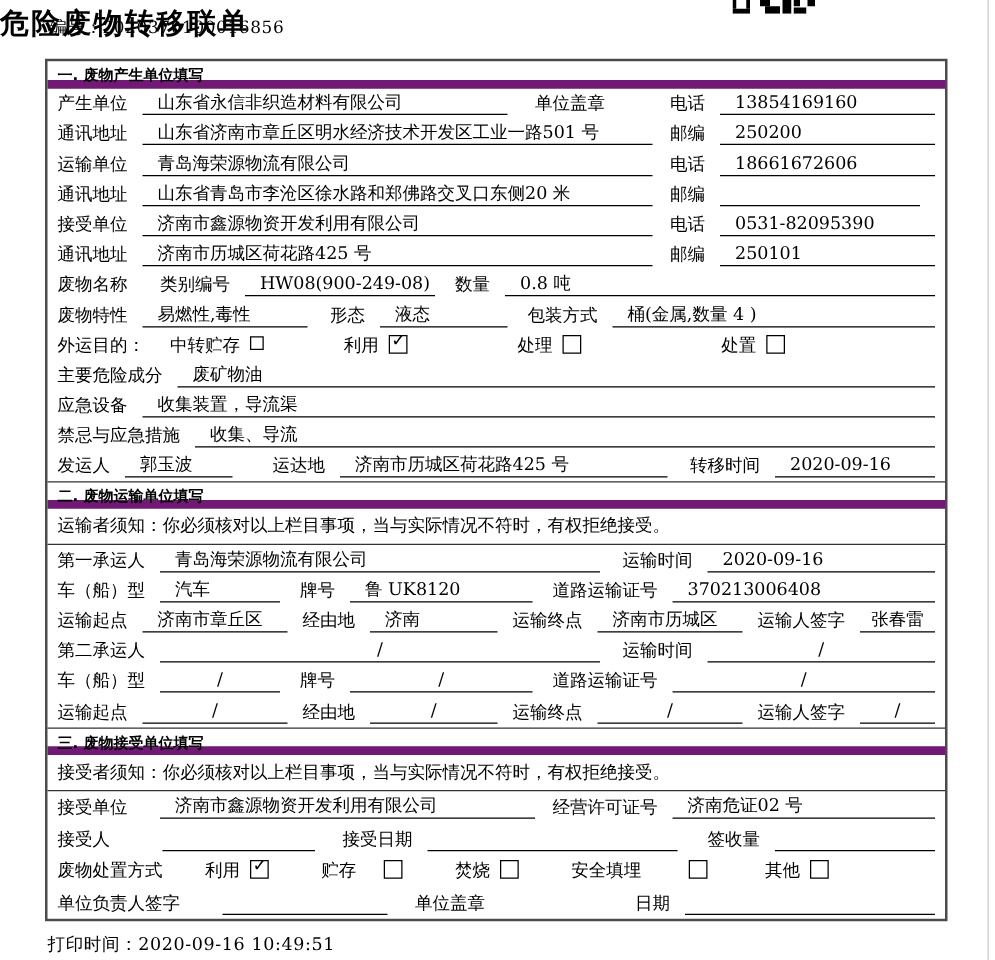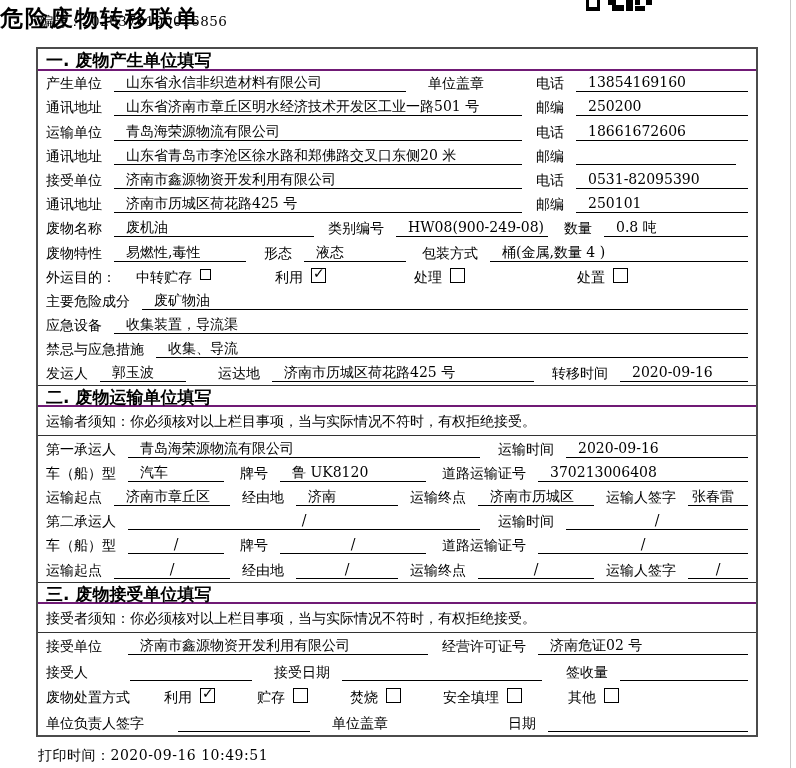--- a/index.html
+++ b/index.html
@@ -15,22 +15,22 @@
     font-size:23px; font-weight:bold; letter-spacing:2px;
     font-family:"DejaVu Sans","Liberation Sans",sans-serif;
   }
   .qr-frag { position:absolute; left:586px; top:0; }
   .page-edge { position:absolute; right:5px; top:0; bottom:0; width:1px; background:#c9c9c9; }
 
   
   .form-box { position:absolute; left:36px; top:47px; width:722px; border:2px solid #4b4b4b; box-sizing:border-box; background:#fff; }
   .band {
     font-family:"DejaVu Sans","Liberation Sans",sans-serif;
-    font-weight:bold; font-size:17px; padding:3px 6px 3px 8px;
-    border-bottom:2px solid #701a75; height:22px; box-sizing:border-box; line-height:16px;
+    font-weight:bold; font-size:12px; padding:3px 6px 3px 8px;
+    border-bottom:7px solid #701a75; height:22px; box-sizing:border-box; line-height:16px;
   }
   .band.mid { border-top:1px solid #333; }
   .notice { padding:6px 8px 6px 8px; height:29px; box-sizing:border-box; border-bottom:1px solid #333; line-height:17px; }
 
   .row { display:flex; align-items:flex-end; height:24.2px; padding:0 8px 3px 8px; box-sizing:border-box; }
   .row.tall { height:25.5px; }
   .lbl { white-space:nowrap; flex:none; padding-right:12px; line-height:18px; }
   .fill {
     border-bottom:1px solid #000; height:19px; box-sizing:border-box;
     padding:0 4px 1px 12px; white-space:nowrap; overflow:hidden; line-height:18px; flex:none;
@@ -113,21 +113,20 @@
 
     <div class="row">
       <span class="lbl">通讯地址</span>
       <span class="fill grow" style="margin-right:14px;">济南市历城区荷花路425 号</span>
       <span class="lbl">邮编</span>
       <span class="fill" style="width:172px;">250101</span>
     </div>
 
     <div class="row">
       <span class="lbl">废物名称</span>
-      <span class="fill" style="width:200px;">废机油</span>
       <span class="lbl" style="margin-left:14px;">类别编号</span>
       <span class="fill" style="width:152px;">HW08(900-249-08)</span>
       <span class="lbl" style="margin-left:16px;">数量</span>
       <span class="fill grow">0.8 吨</span>
     </div>
 
     <div class="row">
       <span class="lbl">废物特性</span>
       <span class="fill" style="width:132px;">易燃性,毒性</span>
       <span class="lbl" style="margin-left:18px;">形态</span>
@@ -200,21 +199,21 @@
     </div>
 
     <div class="row">
       <span class="lbl">运输起点</span>
       <span class="fill" style="width:116px;">济南市章丘区</span>
       <span class="lbl" style="margin-left:12px;">经由地</span>
       <span class="fill" style="width:102px;">济南</span>
       <span class="lbl" style="margin-left:12px;">运输终点</span>
       <span class="fill" style="width:116px;">济南市历城区</span>
       <span class="lbl" style="margin-left:12px;">运输人签字</span>
-      <span class="fill grow" style="min-width:58px; padding-left:4px;">张春雷</span>
+      <span class="fill grow" style="min-width:58px; padding-left:4px;text-align:center;">张春雷</span>
     </div>
 
     <div class="row">
       <span class="lbl">第二承运人</span>
       <span class="fill ctr" style="width:352px;">/</span>
       <span class="lbl" style="margin-left:18px;">运输时间</span>
       <span class="fill ctr grow">/</span>
     </div>
 
     <div class="row">
@@ -255,29 +254,29 @@
       <span class="lbl" style="margin-left:24px;text-align:right;">签收量</span>
       <span class="fill grow"></span>
     </div>
 
     <div class="row tall">
       <span class="lbl">废物处置方式</span>
       <span class="opt" style="margin-left:22px;">
         <span class="lbl" style="padding-right:0;">利用</span>
         <span class="cb checked"></span>
       </span>
-      <span class="opt" style="margin-left:42px;">
+      <span class="opt" style="margin-left:42px;gap:14px;">
         <span class="lbl" style="padding-right:0;">贮存</span>
         <span class="cb"></span>
       </span>
       <span class="opt" style="margin-left:42px;">
         <span class="lbl" style="padding-right:0;">焚烧</span>
         <span class="cb"></span>
       </span>
-      <span class="opt" style="margin-left:42px;">
+      <span class="opt" style="margin-left:42px;gap:30px;">
         <span class="lbl" style="padding-right:0;">安全填埋</span>
         <span class="cb"></span>
       </span>
       <span class="opt" style="margin-left:46px;">
         <span class="lbl" style="padding-right:0;">其他</span>
         <span class="cb"></span>
       </span>
     </div>
 
     <div class="row tall">

